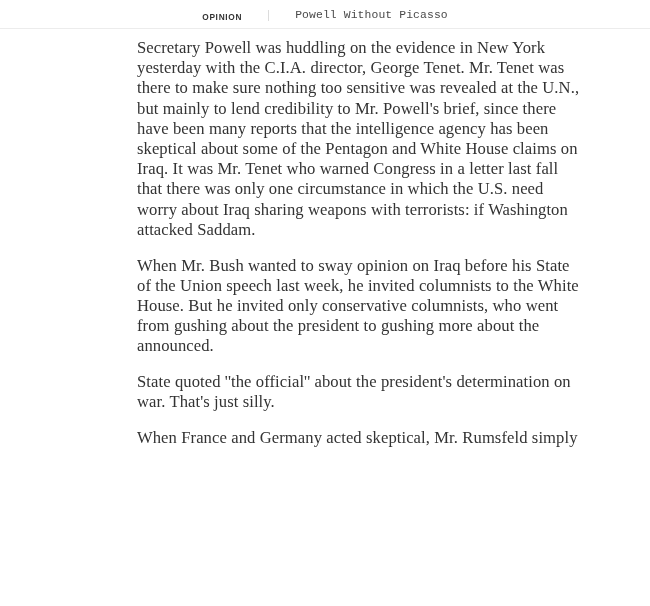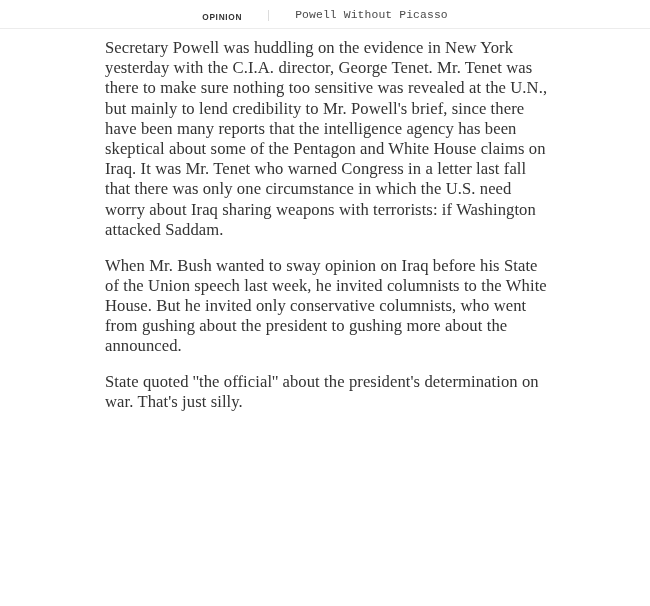--- a/index.html
+++ b/index.html
@@ -61,20 +61,21 @@
     left: 0;
     right: 0;
     bottom: 0;
     height: 1px;
     background: #ececec;
   }
 
   
   .article {
     padding: 0;
+    margin-left: 32px;
   }
   .article-column {
     width: 443px;
     margin: 0 auto 0 105px;
     padding-top: 9px;
   }
   .para {
     margin: 0 0 15.5px 0;
     font-size: 16.6px;
     line-height: 20.2px;
@@ -97,14 +98,15 @@
     <span class="kicker-title">Powell Without Picasso</span>
   </div>
   <div class="kicker-rule"></div>
 </div>
 
 <article class="article">
   <div class="article-column">
     <p class="para">Secretary Powell was huddling on the evidence in New York yesterday with the C.I.A. director, George Tenet. Mr. Tenet was there to make sure nothing too sensitive was revealed at the U.N., but mainly to lend credibility to Mr. Powell's brief, since there have been many reports that the intelligence agency has been skeptical about some of the Pentagon and White House claims on Iraq. It was Mr. Tenet who warned Congress in a letter last fall that there was only one circumstance in which the U.S. need worry about Iraq sharing weapons with terrorists: if Washington attacked Saddam.</p>
     <p class="para">When Mr. Bush wanted to sway opinion on Iraq before his State of the Union speech last week, he invited columnists to the White House. But he invited only conservative columnists, who went from gushing about the president to gushing more about the announced.</p>
     <p class="para">State quoted ''the official'' about the president's determination on war. That's just silly.</p>
+    <p class="para">When France and Germany acted skeptical, Mr. Rumsfeld simply</p>
   </div>
 </article>
 
 </body></html>

